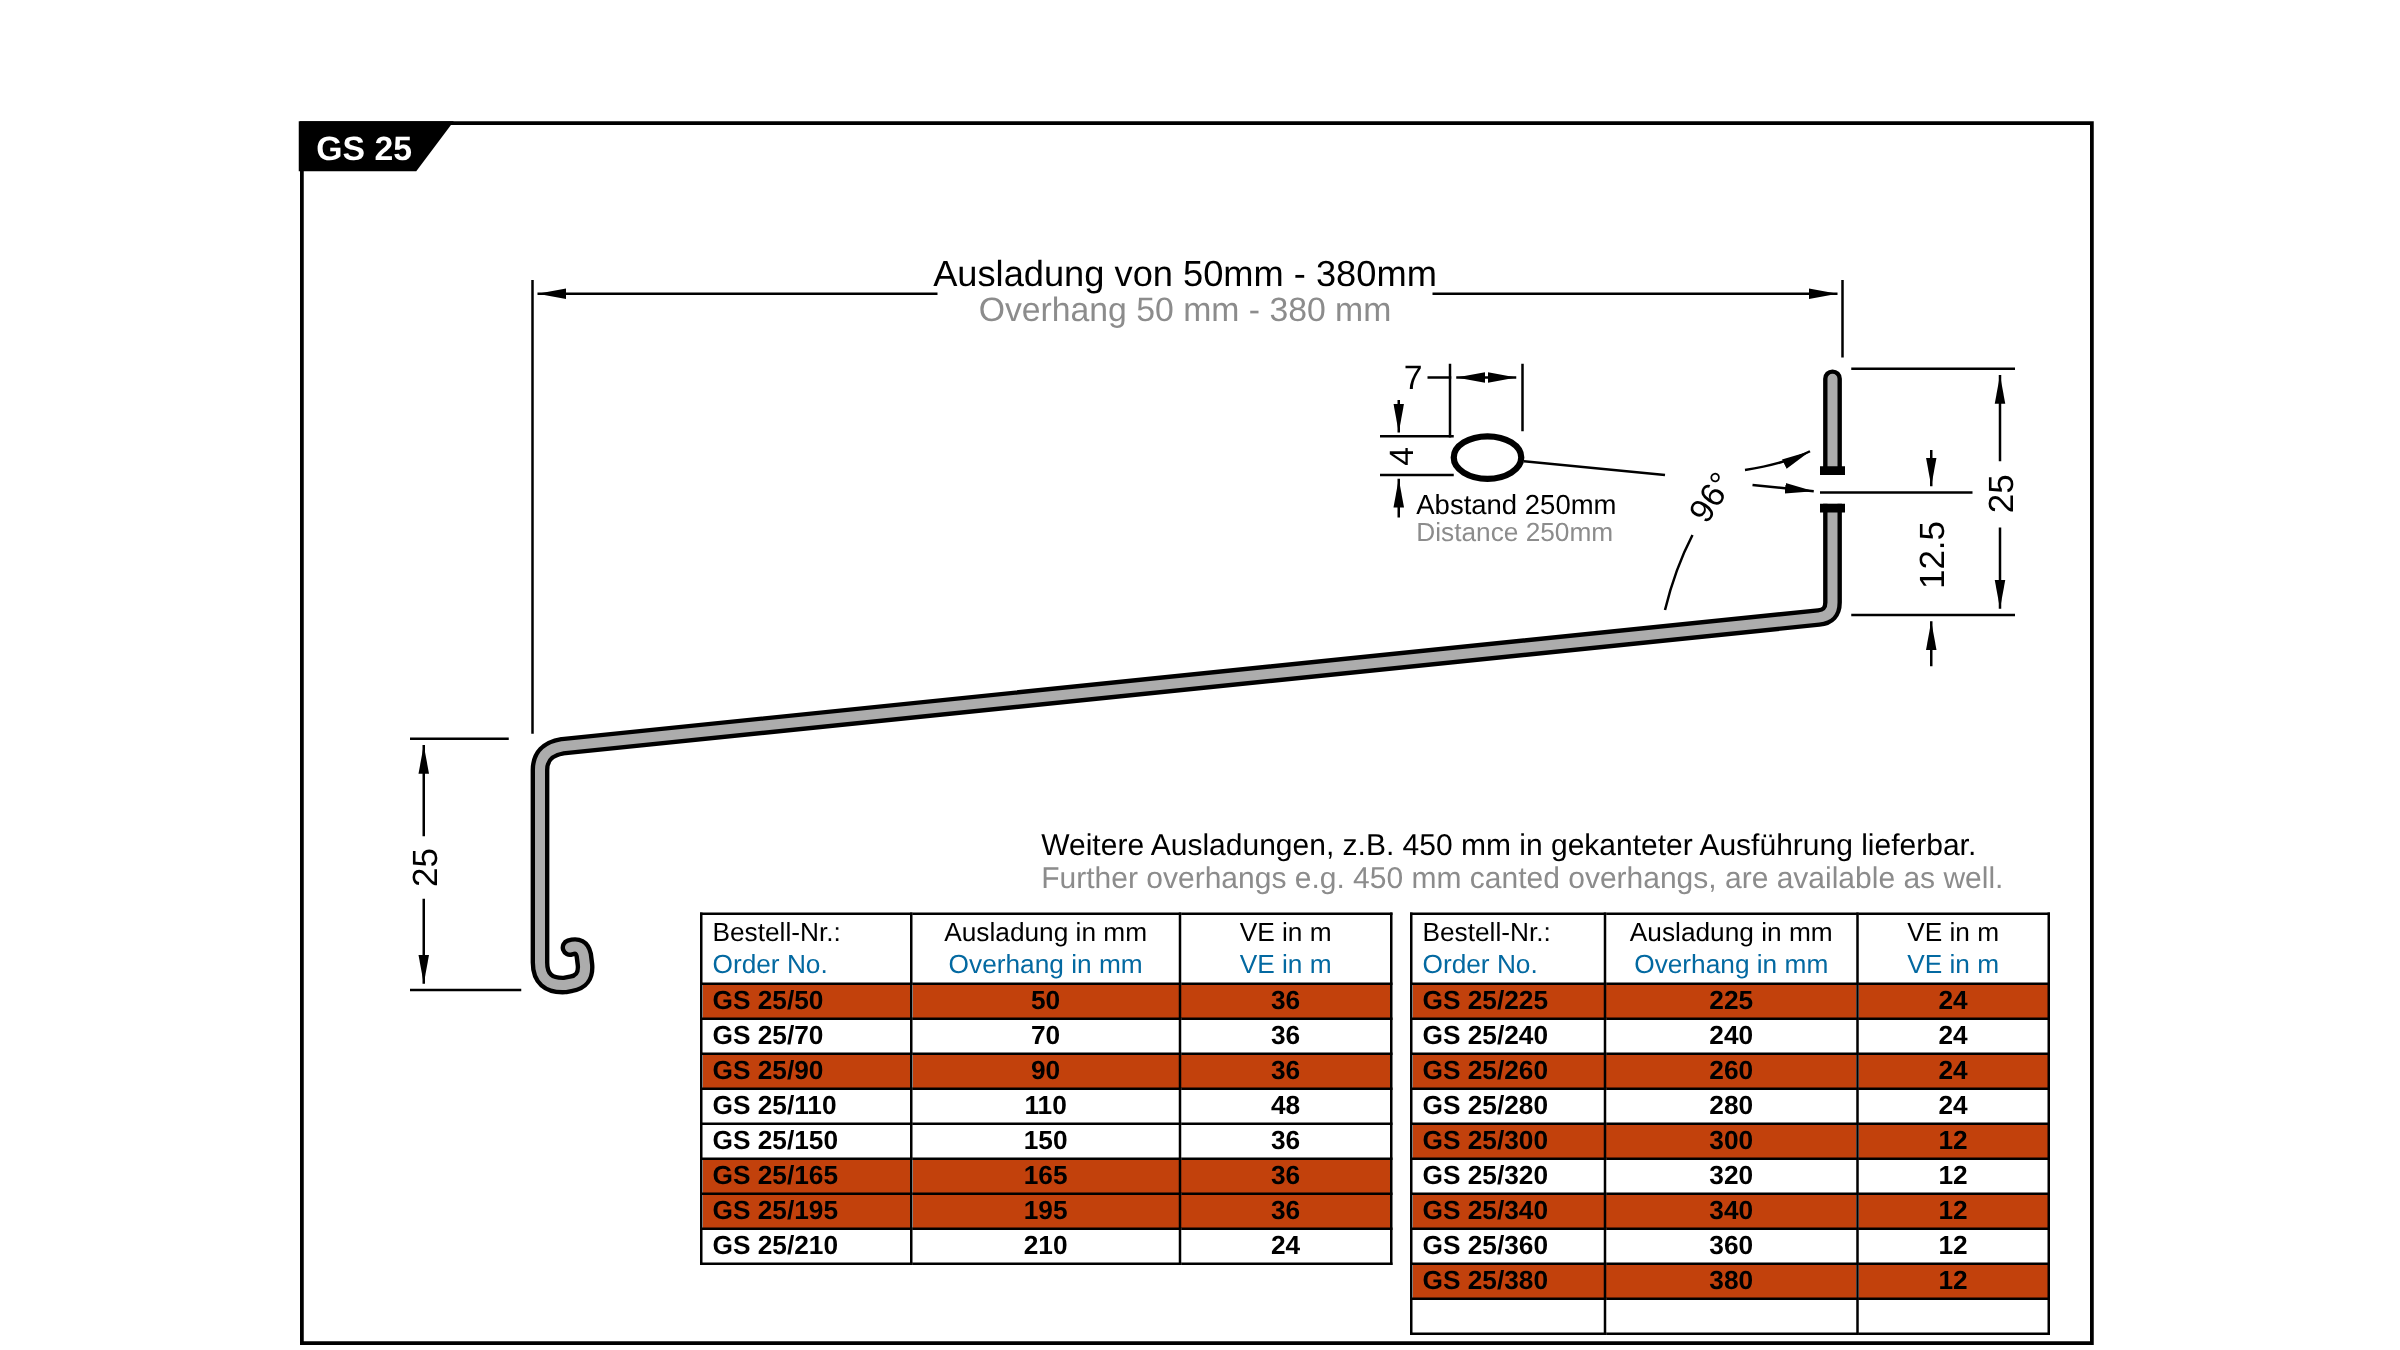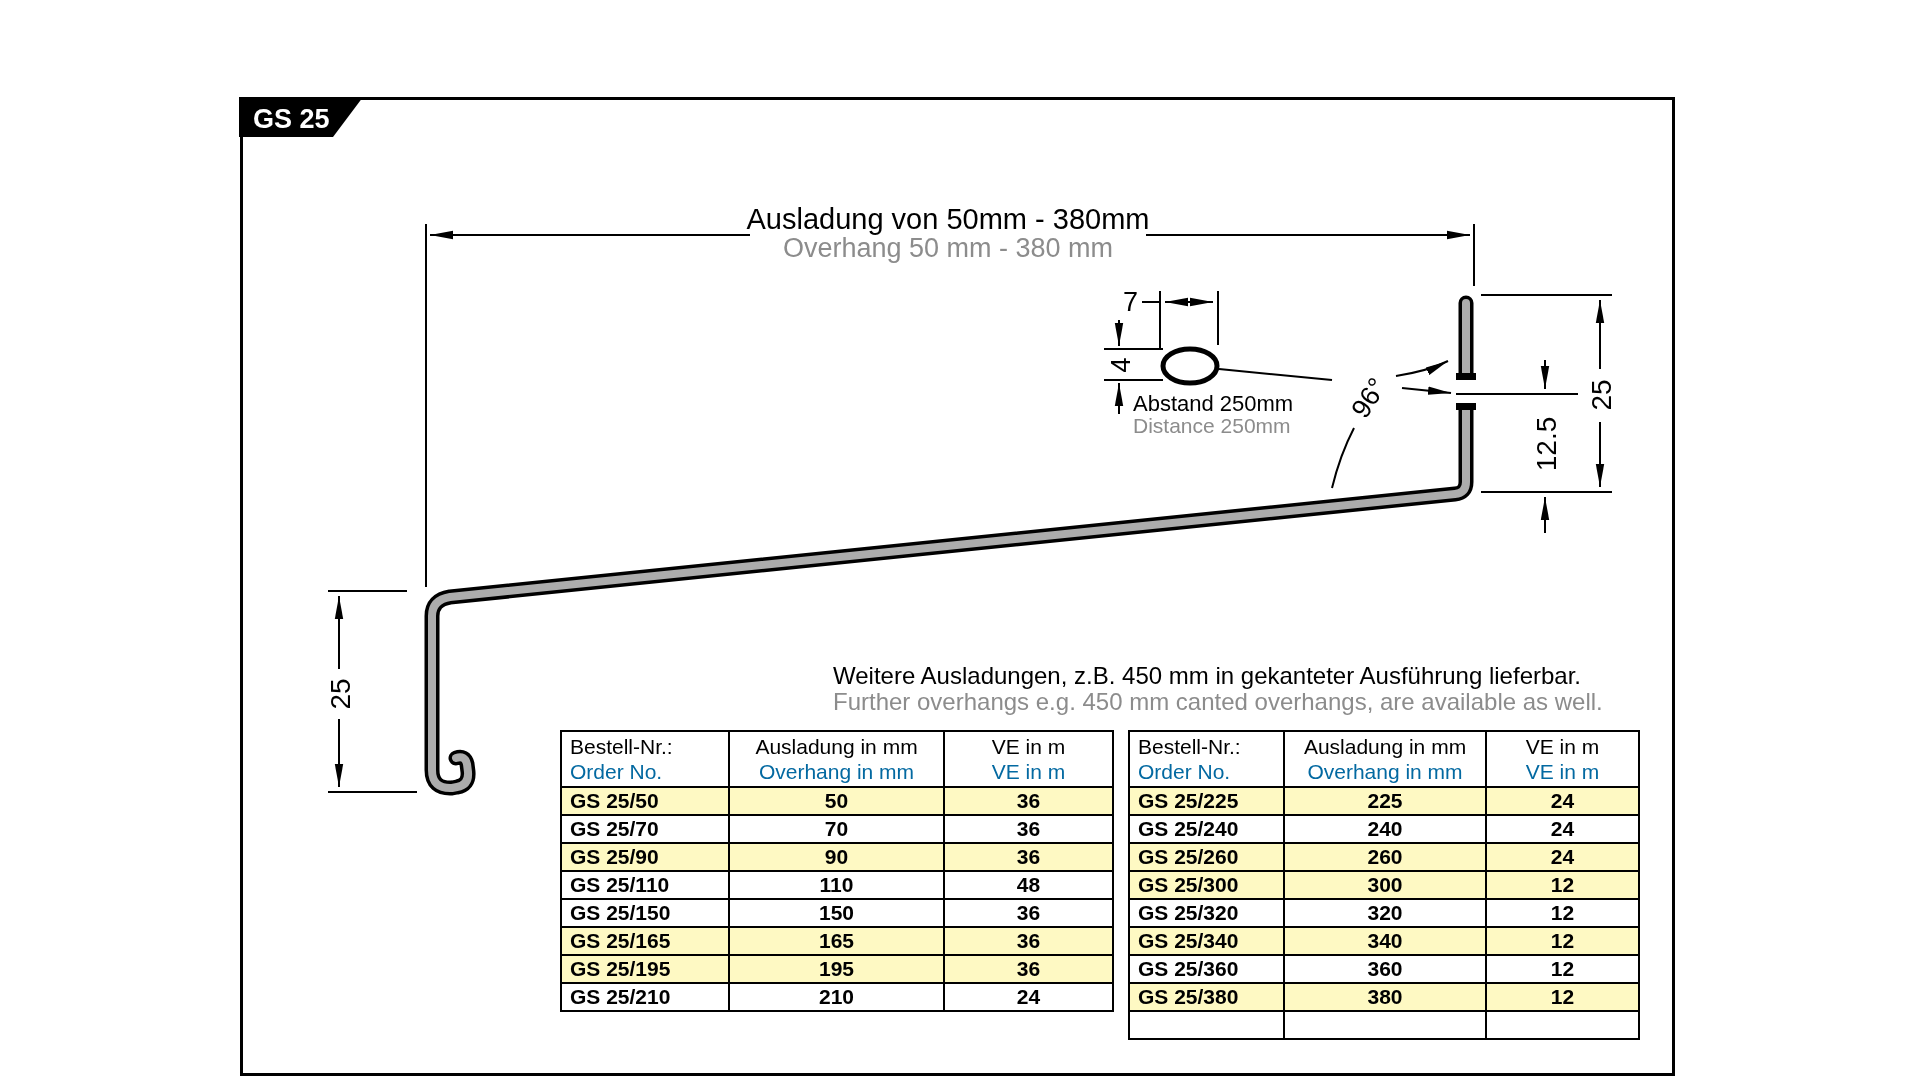--- a/index.html
+++ b/index.html
@@ -17,21 +17,21 @@
   .note-en{font-size:24px;fill:#8c8c8c;}
   .badge-text{font-size:27px;font-weight:bold;fill:#ffffff;}
   table{position:absolute;border-collapse:collapse;table-layout:fixed;background:#fff;}
   td{border:2px solid #000;font-size:21px;font-weight:bold;color:#000;
      height:24px;padding:1px 0;text-align:center;overflow:hidden;white-space:nowrap;}
   thead td{font-weight:normal;height:52px;vertical-align:middle;text-align:center;}
   td.oc{text-align:left;padding-left:8px;}
   thead td.oc{text-align:left;}
   .h1{display:block;line-height:25px;color:#000;}
   .h2{display:block;line-height:25px;color:#0369a1;}
-  tr.g td{background:#fef9c3;}
+  tr.g td{background:#c2410c;}
   tr.w td{background:#ffffff;}
 </style>
 </head>
 <body>
 
 <div id="stage">
 
 <svg width="1920" height="1080" viewBox="0 0 1920 1080">
   <defs>
     <marker id="arw" markerUnits="userSpaceOnUse" markerWidth="24" markerHeight="10" refX="23" refY="5" orient="auto-start-reverse">
@@ -217,20 +217,25 @@
     <tr class="w">
           <td class="oc">GS 25/240</td>
           <td>240</td>
           <td>24</td>
         </tr>
     <tr class="g">
           <td class="oc">GS 25/260</td>
           <td>260</td>
           <td>24</td>
         </tr>
+    <tr class="w">
+          <td class="oc">GS 25/280</td>
+          <td>280</td>
+          <td>24</td>
+        </tr>
     <tr class="g">
           <td class="oc">GS 25/300</td>
           <td>300</td>
           <td>12</td>
         </tr>
     <tr class="w">
           <td class="oc">GS 25/320</td>
           <td>320</td>
           <td>12</td>
         </tr>

